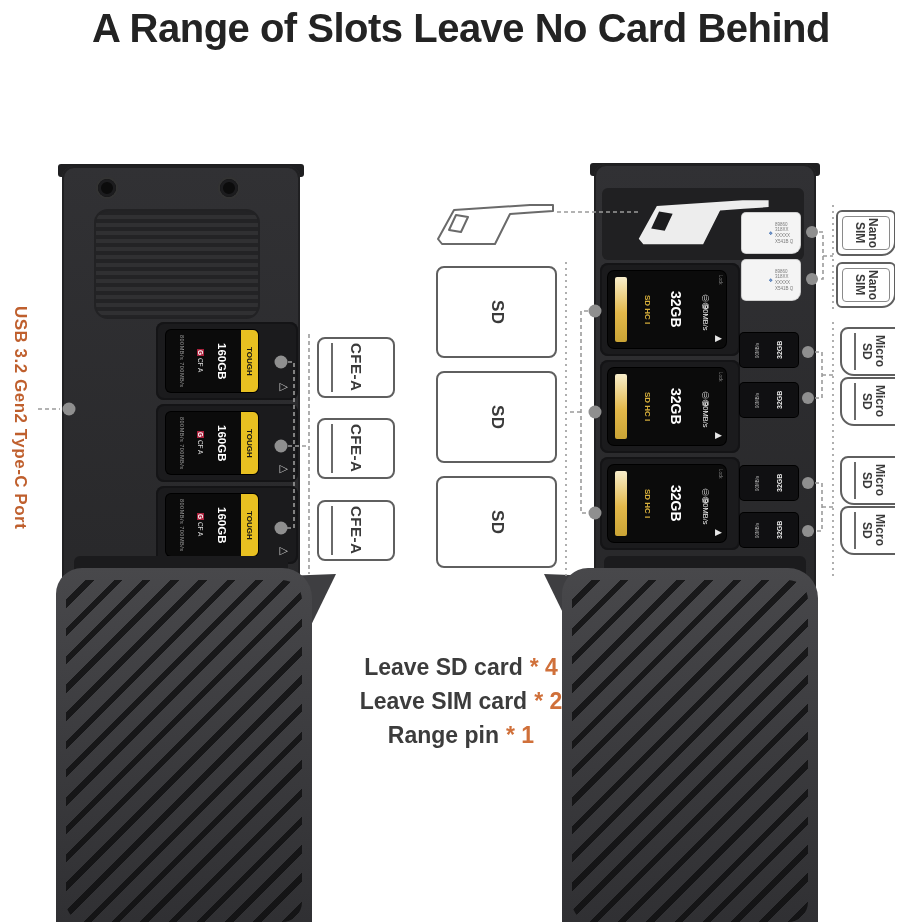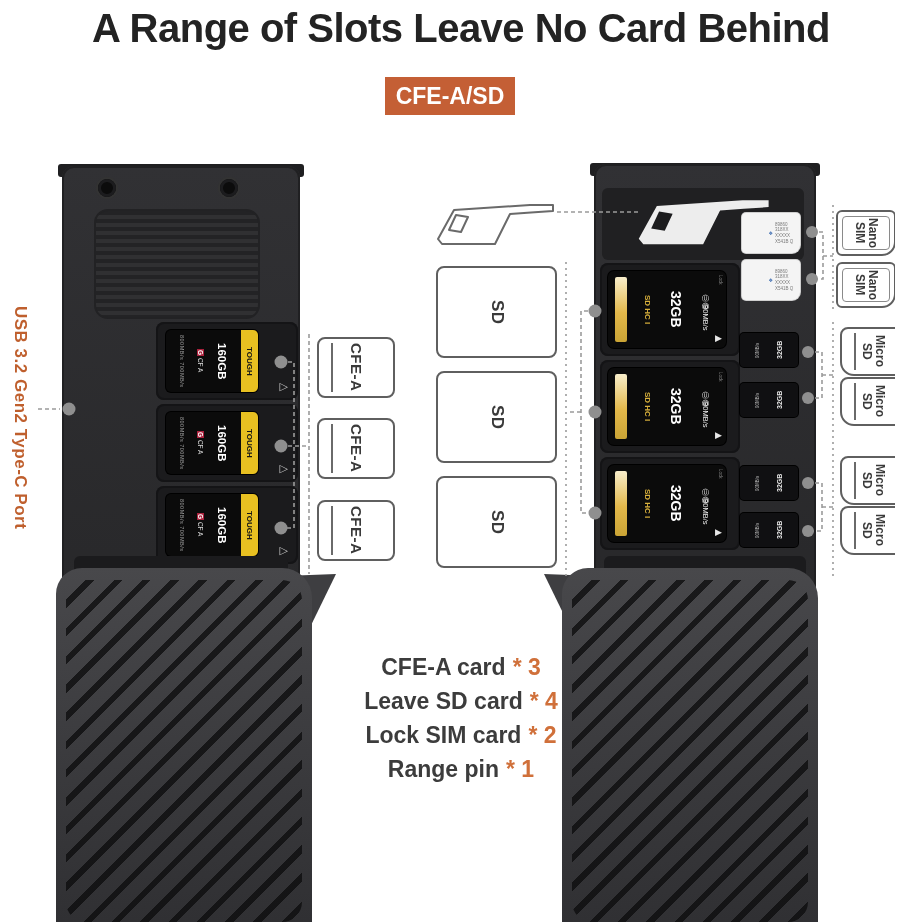--- a/index.html
+++ b/index.html
@@ -81,21 +81,20 @@
   .legend .cnt{color:#d0703a;margin-left:7px;}
 
   .usb-label{left:10px;top:306px;height:300px;color:#bf5f2d;font-size:17px;font-weight:800;letter-spacing:.5px;}
 </style>
 </head>
 <body>
 
 <div class="stage">
 
   <div class="abs title">A Range of Slots Leave No Card Behind</div>
-  <div class="abs badge">CFE-A/SD</div>
 
   <div class="abs vtext usb-label">USB 3.2 Gen2 Type-C Port</div>
 
   <div class="abs dev-cap" style="left:58px;top:164px;width:246px;height:13px;"></div>
   <div class="abs dev-body" style="left:62px;top:166px;width:238px;height:436px;">
     <div class="abs screw" style="left:36px;top:13px;"></div>
     <div class="abs screw" style="left:158px;top:13px;"></div>
     <div class="abs ribbed" style="left:32px;top:43px;width:162px;height:106px;"></div>
 
     <div class="abs slot" style="left:94px;top:156px;width:142px;height:78px;">
@@ -272,23 +271,22 @@
         <span>SD</span>
       </div>
   </div>
 
   <div class="abs flap" style="left:284px;top:574px;width:52px;height:96px;clip-path:polygon(0 2%,100% 0,10% 100%,0 55%);"></div>
   <div class="abs grip" style="left:56px;top:568px;width:256px;height:354px;"></div>
   <div class="abs flap" style="left:544px;top:574px;width:52px;height:96px;clip-path:polygon(0 0,100% 2%,100% 55%,90% 100%);"></div>
   <div class="abs grip" style="left:562px;top:568px;width:256px;height:354px;"></div>
 
   <div class="abs legend">
-    <div class="row"><span>CFE-A card</span><span class="cnt">* 3</span></div>
     <div class="row"><span>Leave SD card</span><span class="cnt">* 4</span></div>
-    <div class="row"><span>Lock SIM card</span><span class="cnt">* 2</span></div>
+    <div class="row"><span>Leave SIM card</span><span class="cnt">* 2</span></div>
     <div class="row"><span>Range pin</span><span class="cnt">* 1</span></div>
   </div>
 
   <svg class="abs" style="left:0;top:0;pointer-events:none;" width="922" height="922" viewBox="0 0 922 922">
     <g stroke="#9b9b9b" stroke-width="1.6" fill="none">
 
       <path d="M38 409 H60" stroke-dasharray="4 3"></path>
 
       <path d="M281 362 H294 V528 H281 M281 446 H309" stroke-dasharray="4 3"></path>
       <path d="M309 334 V574" stroke-dasharray="4 3"></path>

